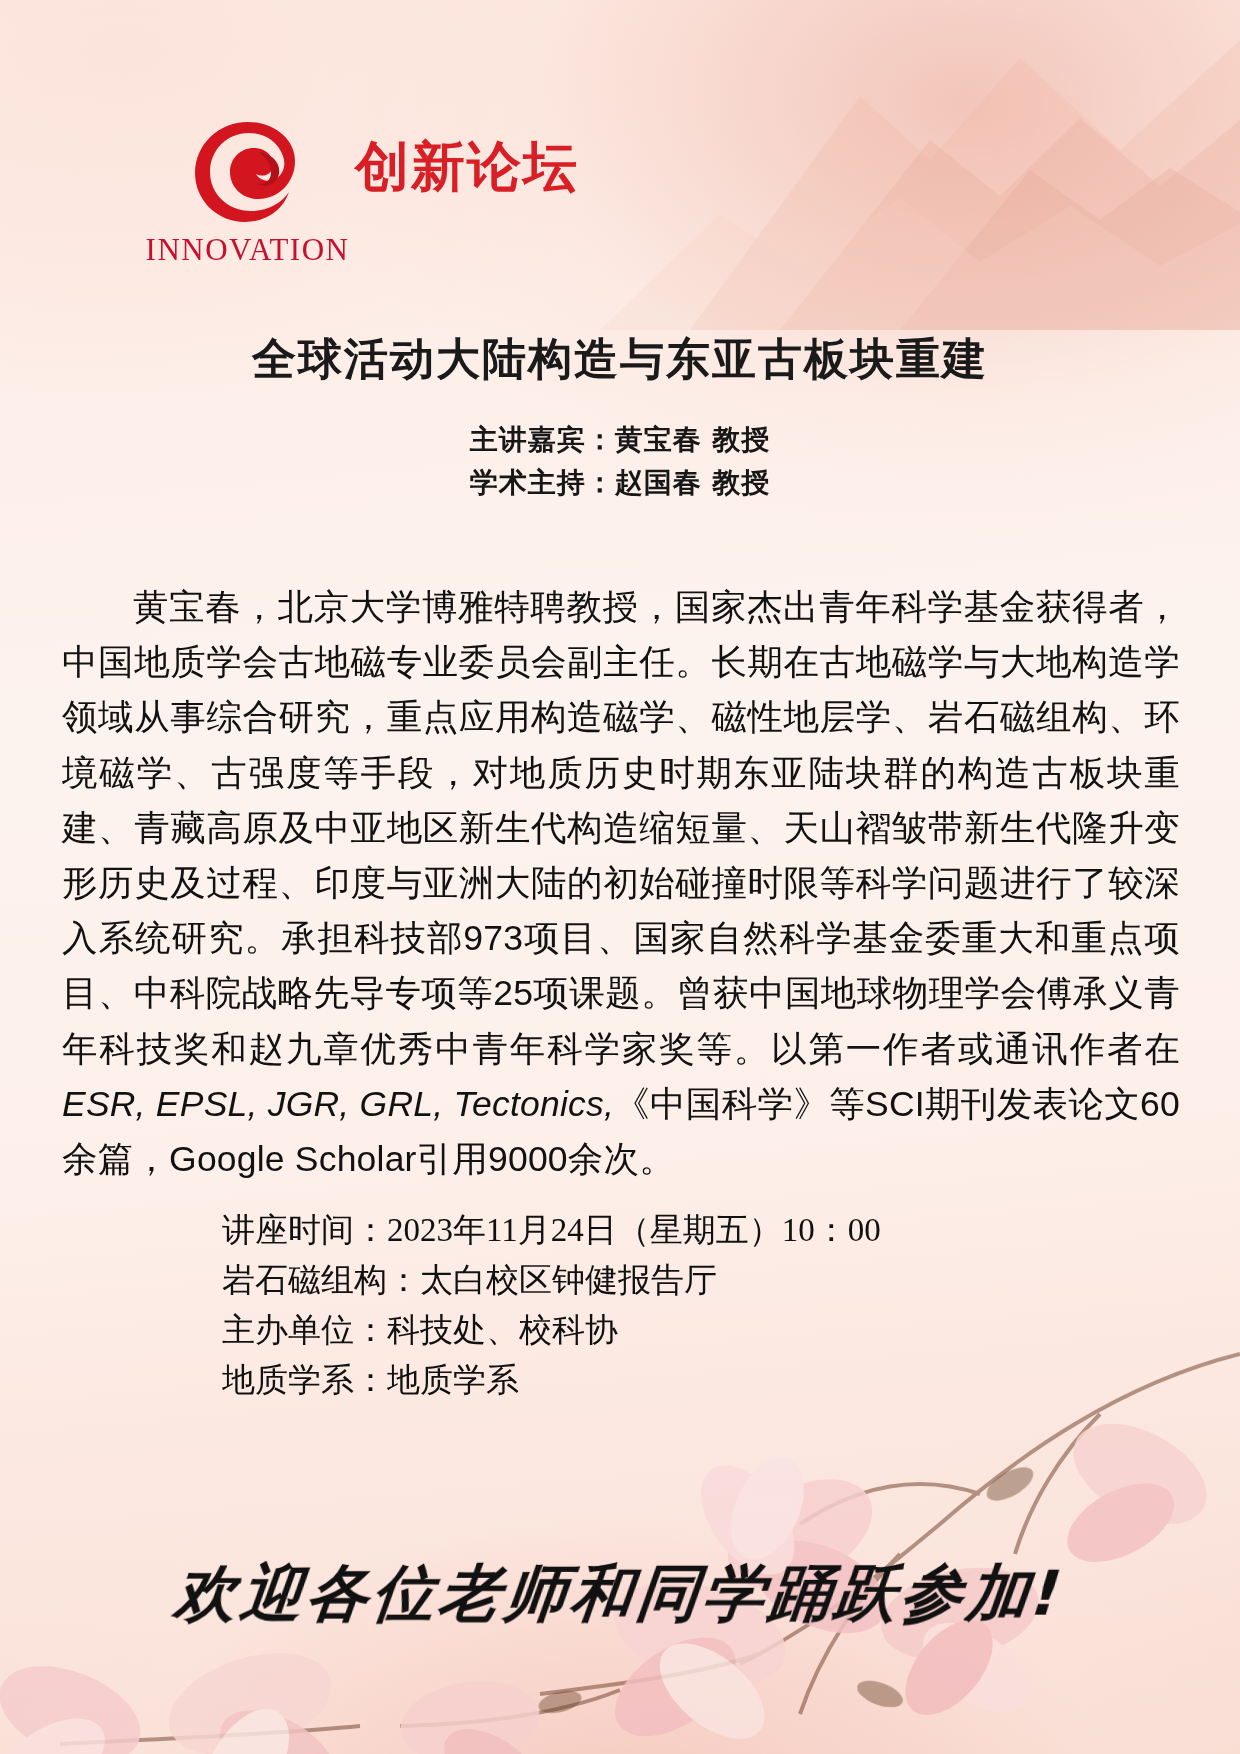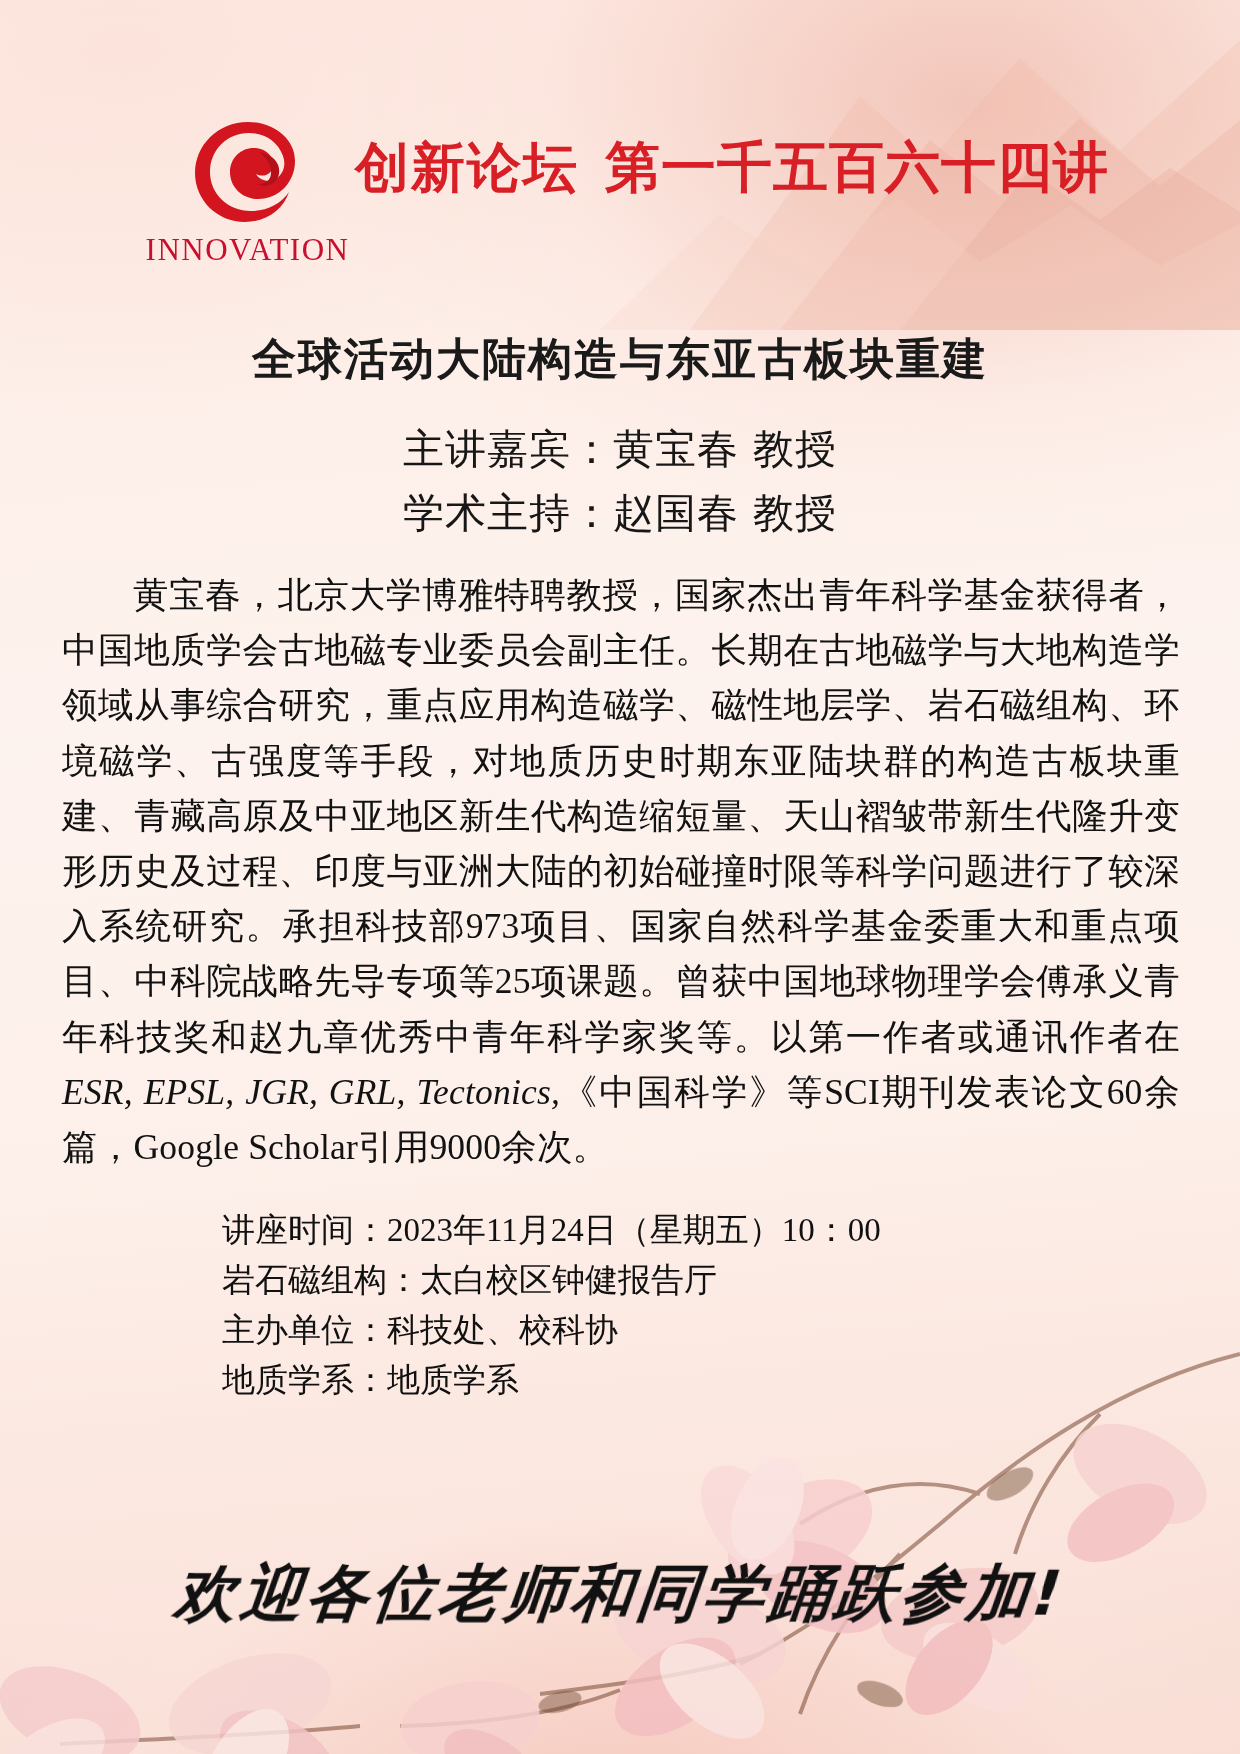--- a/index.html
+++ b/index.html
@@ -116,34 +116,34 @@
 
   .speakers {
     position: absolute;
     top: 418px;
     left: 0;
     width: 1240px;
     text-align: center;
   }
   .speaker-line {
     font-family: "DejaVu Sans", sans-serif;
-    font-size: 41px;
-    font-weight: normal;
+    font-size: 28px;
+    font-weight: bold;
     color: #171717;
     letter-spacing: 1px;
     line-height: 1.55;
   }
 
   
   .bio {
     position: absolute;
-    top: 568px;
+    top: 580px;
     left: 62px;
     width: 1118px;
-    font-family: Liberation Serif, serif;
+    font-family: Liberation Sans, sans-serif;
     font-size: 35.5px;
     line-height: 1.555;
     color: #121212;
     text-align: justify;
     text-indent: 2em;
     letter-spacing: 0.2px;
   }
   .bio em {
     font-style: italic;
   }
@@ -252,21 +252,20 @@
       <div class="logo-mark">
         <svg viewBox="0 0 118 108" width="118" height="108">
           <path d="M59 4 C29 4 6 27 6 55 C6 82 28 104 56 104 C77 104 94 92 100 74 C92 86 78 93 62 93 C39 93 21 76 21 54 C21 32 38 15 60 15 C76 15 89 24 94 38 C97 46 95 55 88 60 C81 65 71 63 67 56 C75 60 83 56 84 48 C85 39 78 31 67 30 C52 29 41 40 41 54 C41 69 53 81 69 81 C90 81 106 64 106 43 C106 21 85 4 59 4 Z" fill="#d3151f"></path>
           <path d="M70 34 C84 36 92 46 90 56 C88 66 77 71 68 66 C76 67 82 62 82 55 C82 46 77 39 70 34 Z" fill="#b3101a"></path>
         </svg>
       </div>
       <div class="logo-word">INNOVATION</div>
     </div>
     <div class="title-block">
       <div class="forum-title">创新论坛</div>
-      <div class="forum-session">第一千五百六十四讲</div>
     </div>
   </div>
 
   <div class="lecture-title">全球活动大陆构造与东亚古板块重建</div>
 
   <div class="speakers">
     <div class="speaker-line">主讲嘉宾：黄宝春 教授</div>
     <div class="speaker-line">学术主持：赵国春 教授</div>
   </div>
 

